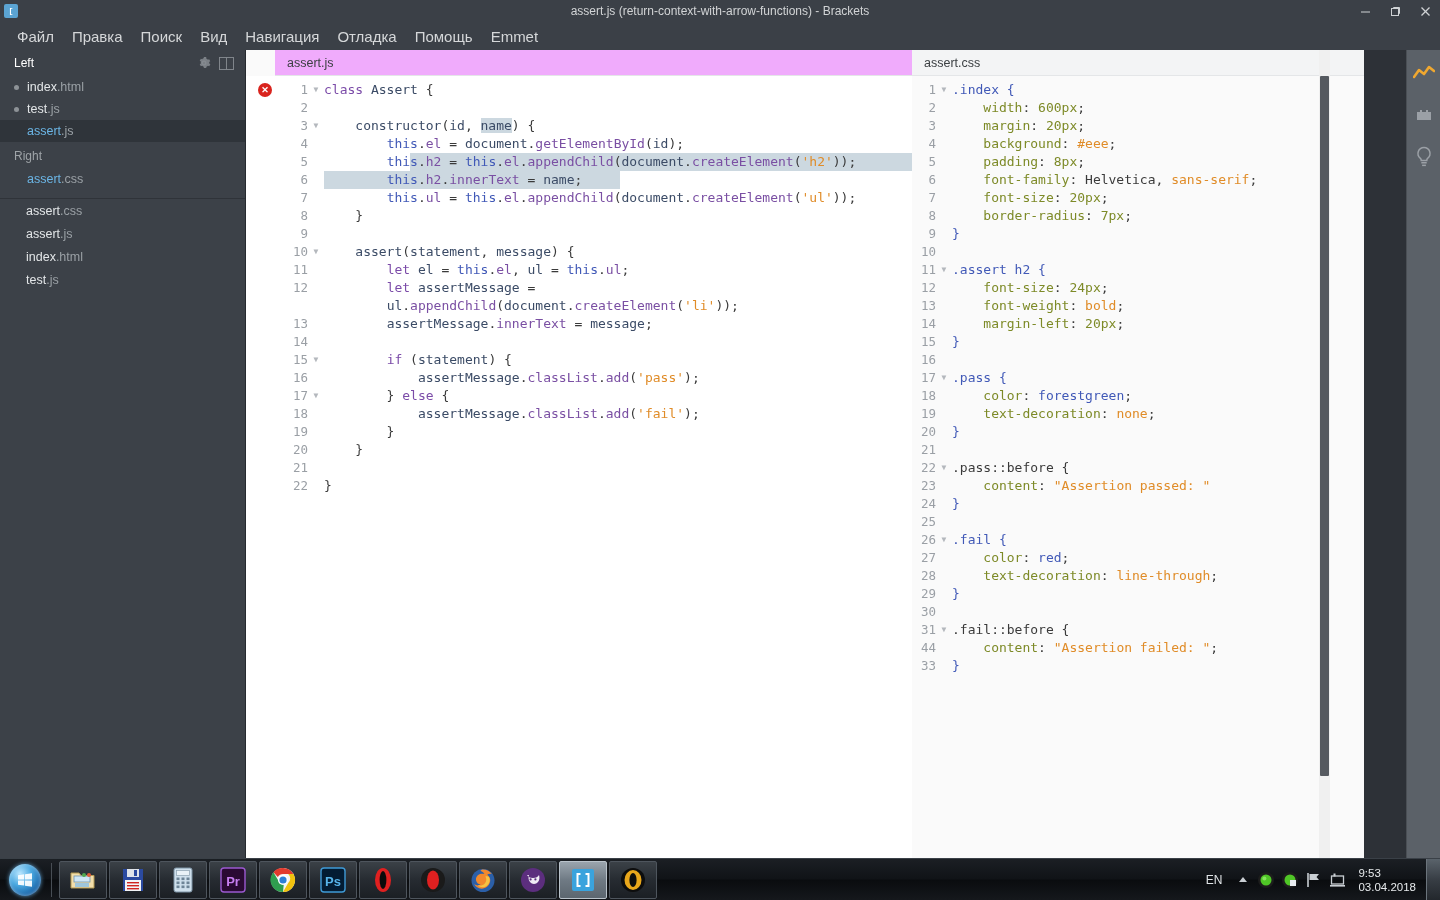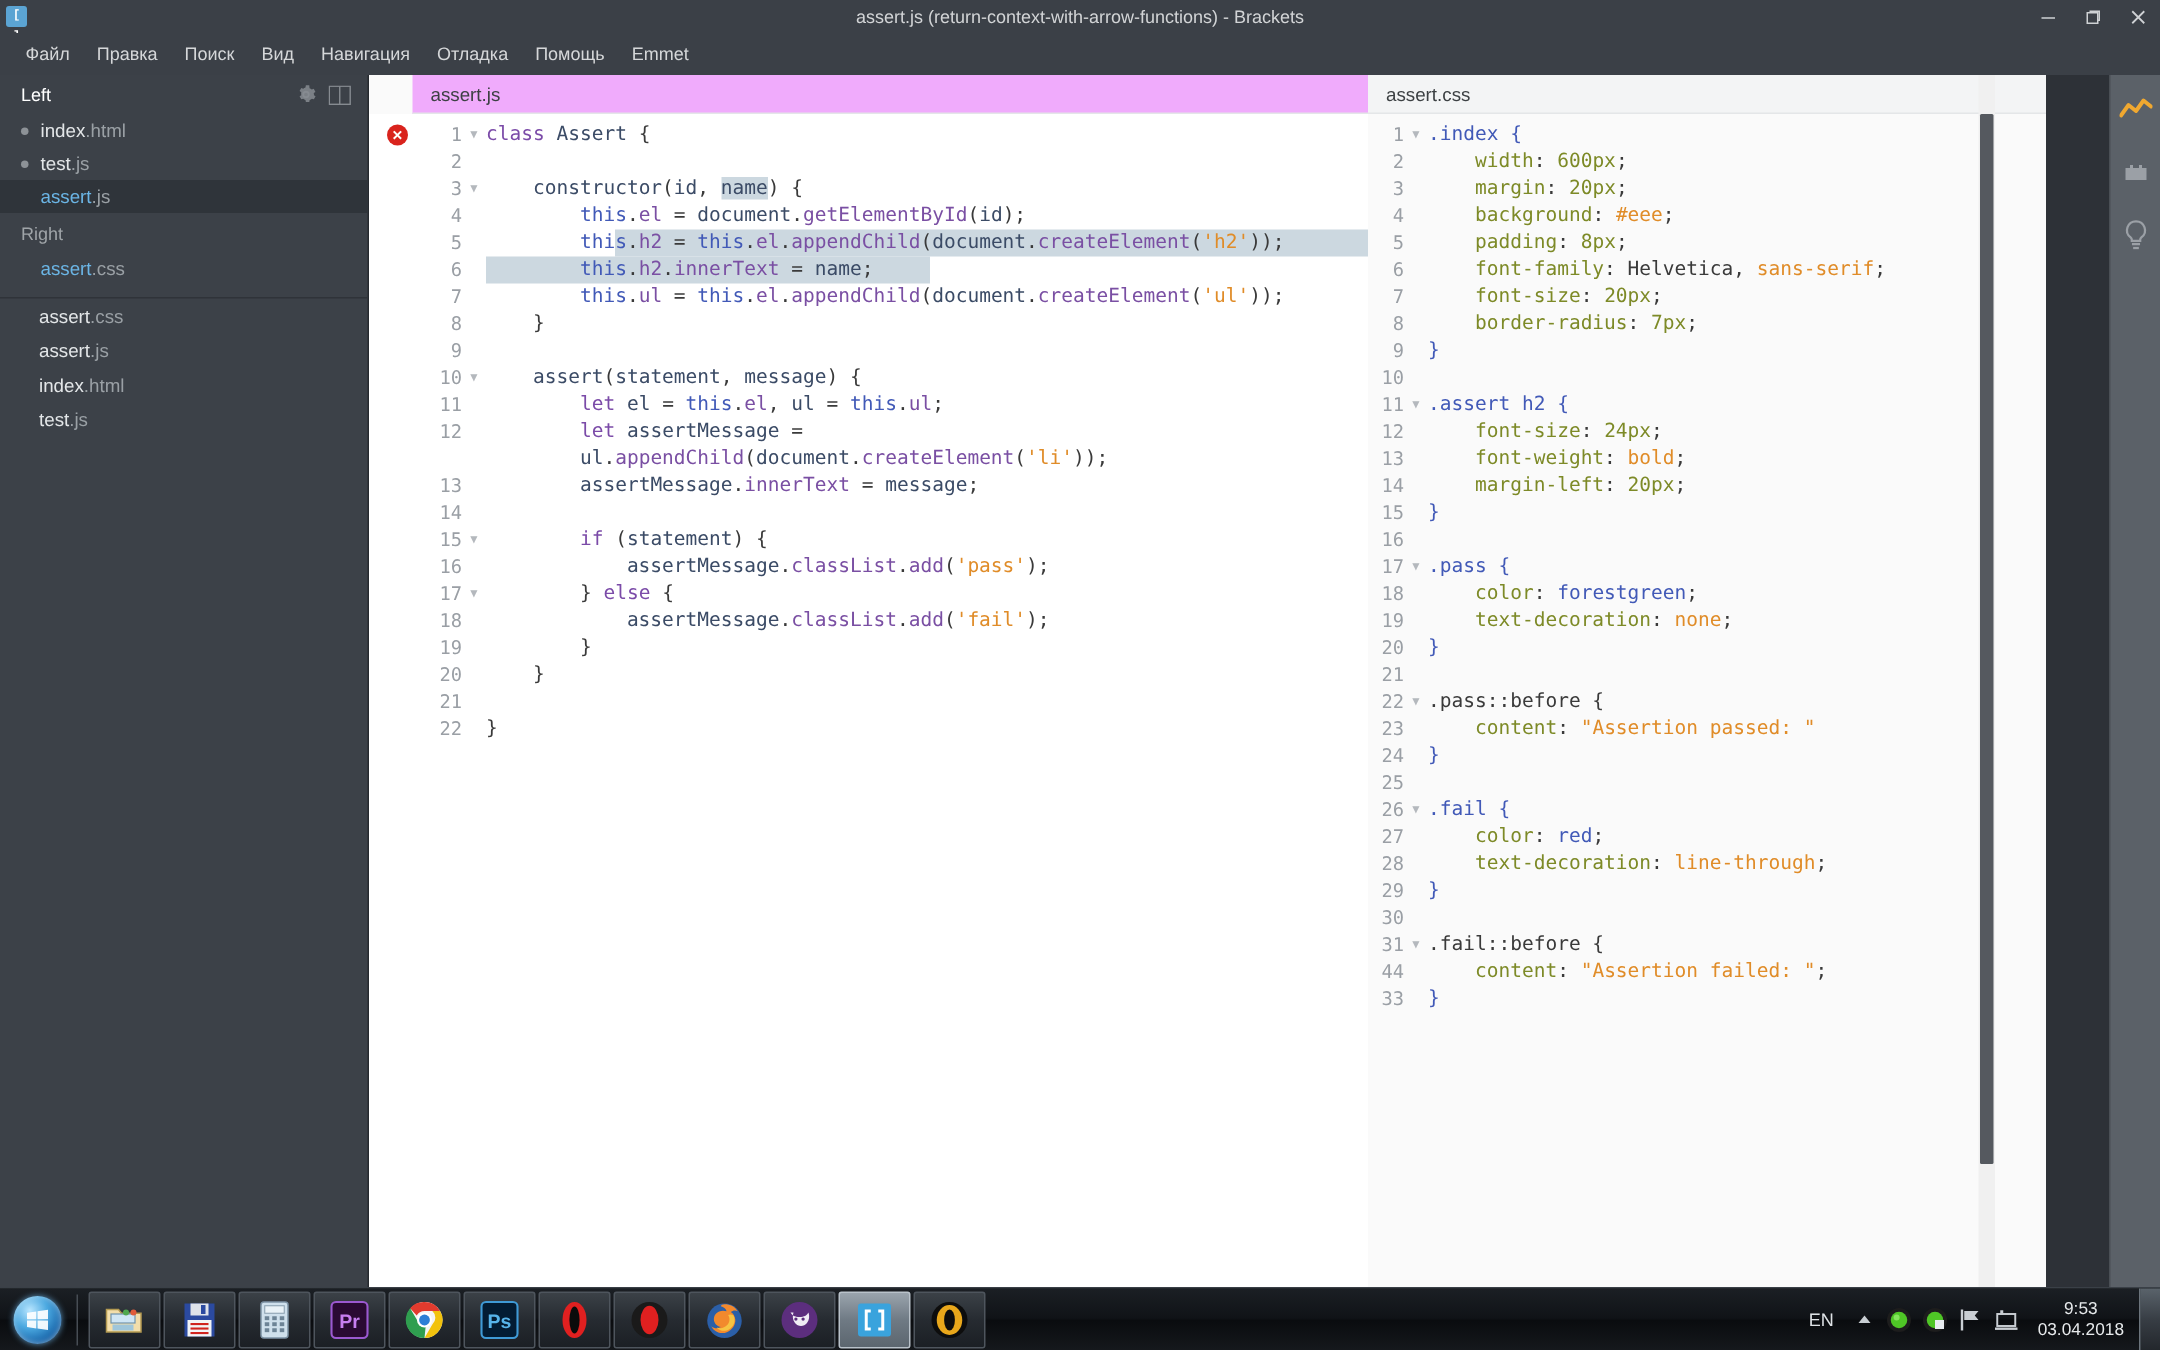--- a/index.html
+++ b/index.html
@@ -36,21 +36,21 @@
     color: #cfd2d5; font-size: 12px; line-height: 1;
   }
   .tb-btn svg { display: block; }
 
   
   .menubar {
     position: absolute; top: 22px; left: 0; width: 1440px; height: 28px;
     background: #3b4047; display: flex; align-items: center; padding-left: 8px;
   }
   .menu-item {
-    color: #d5d7d9; font-size: 12px; padding: 4px 9px; white-space: nowrap;
+    color: #d5d7d9; font-size: 15px; padding: 4px 9px; white-space: nowrap;
   }
 
   
   .workspace {
     position: absolute; top: 50px; left: 0; width: 1440px; height: 808px;
     background: #2d3137;
   }
 
   
   .sidebar {
@@ -235,21 +235,21 @@
     padding-right: 0; gap: 0;
   }
   .tray-lang { color: #dfe3e6; font-size: 12px; padding: 0 10px; }
   .tray-arrow {
     width: 22px; height: 42px; display: flex; align-items: center; justify-content: center;
   }
   .tray-ico {
     width: 24px; height: 42px; display: flex; align-items: center; justify-content: center;
   }
   .tray-clock {
-    color: #e7eaec; font-size: 11.5px; text-align: center; line-height: 14px;
+    color: #e7eaec; font-size: 11.5px; text-align: left; line-height: 14px;
     padding: 0 10px 0 8px; white-space: nowrap;
   }
   .show-desktop {
     width: 14px; height: 42px; flex: none;
     background: linear-gradient(180deg,#5a636b 0%,#373d44 50%,#22262b 100%);
     border-left: 1px solid #6b747c;
   }
 </style>
 </head>
 <body>

